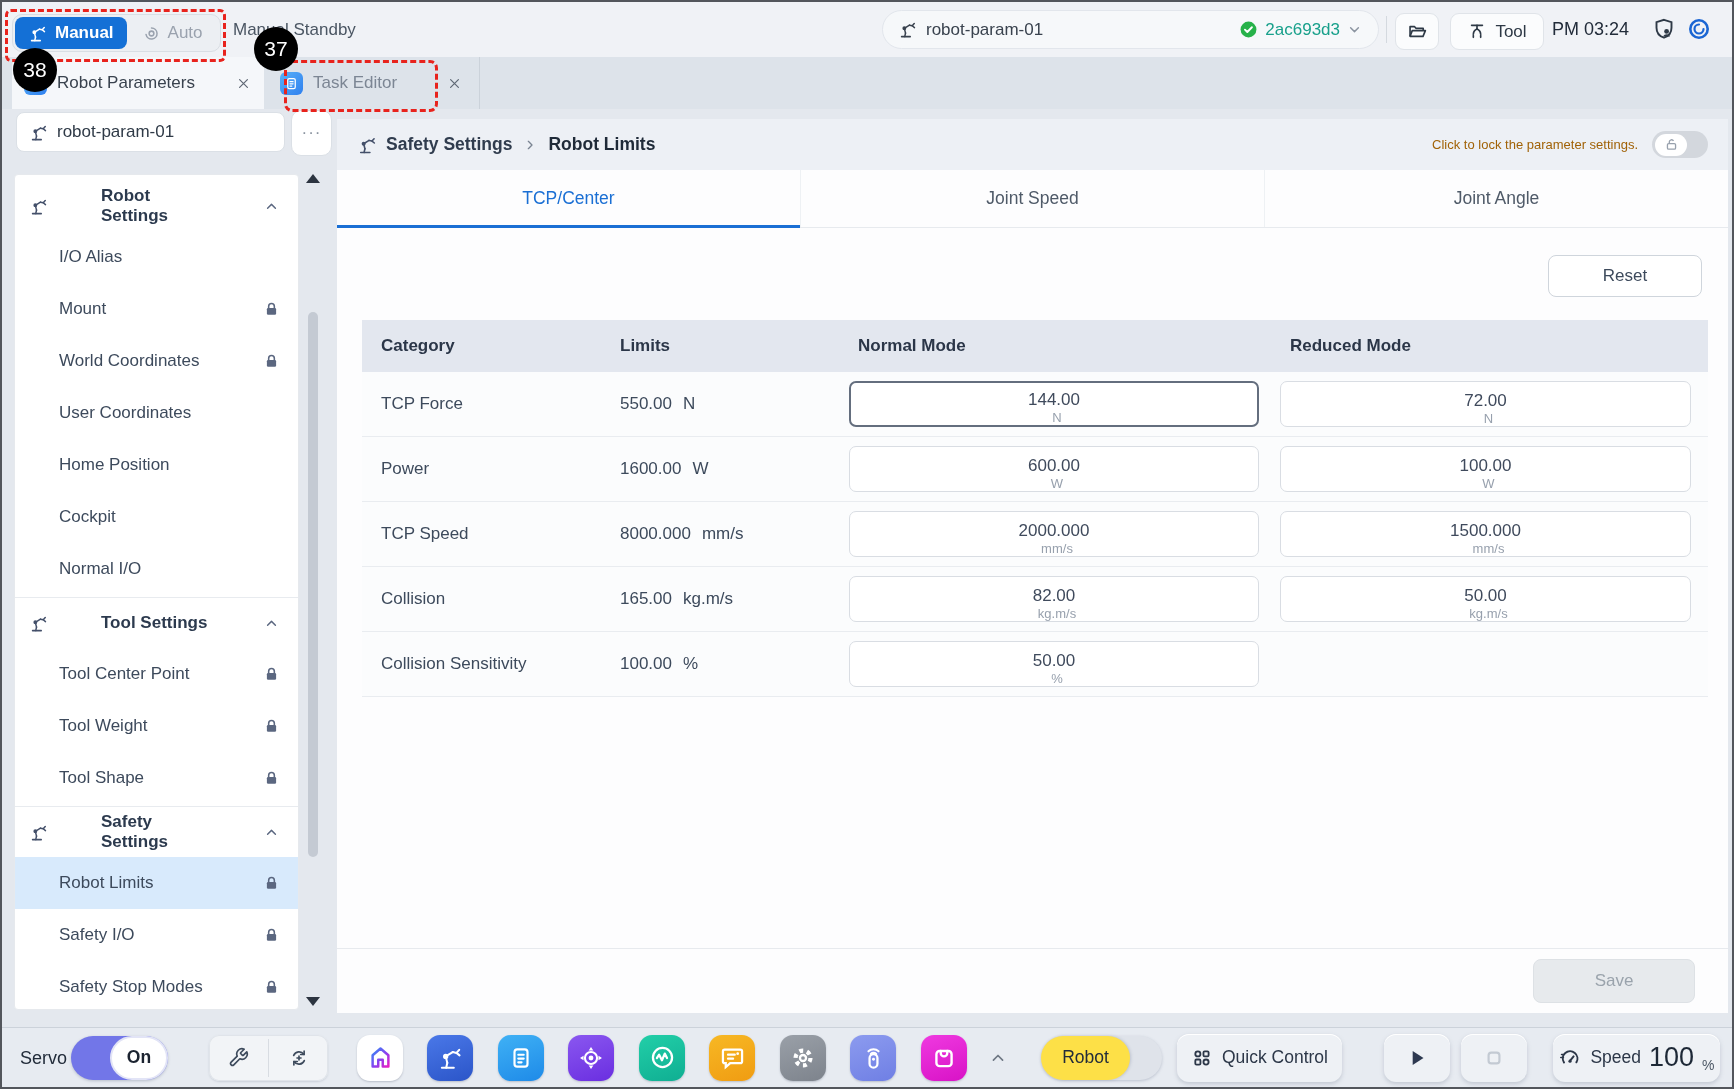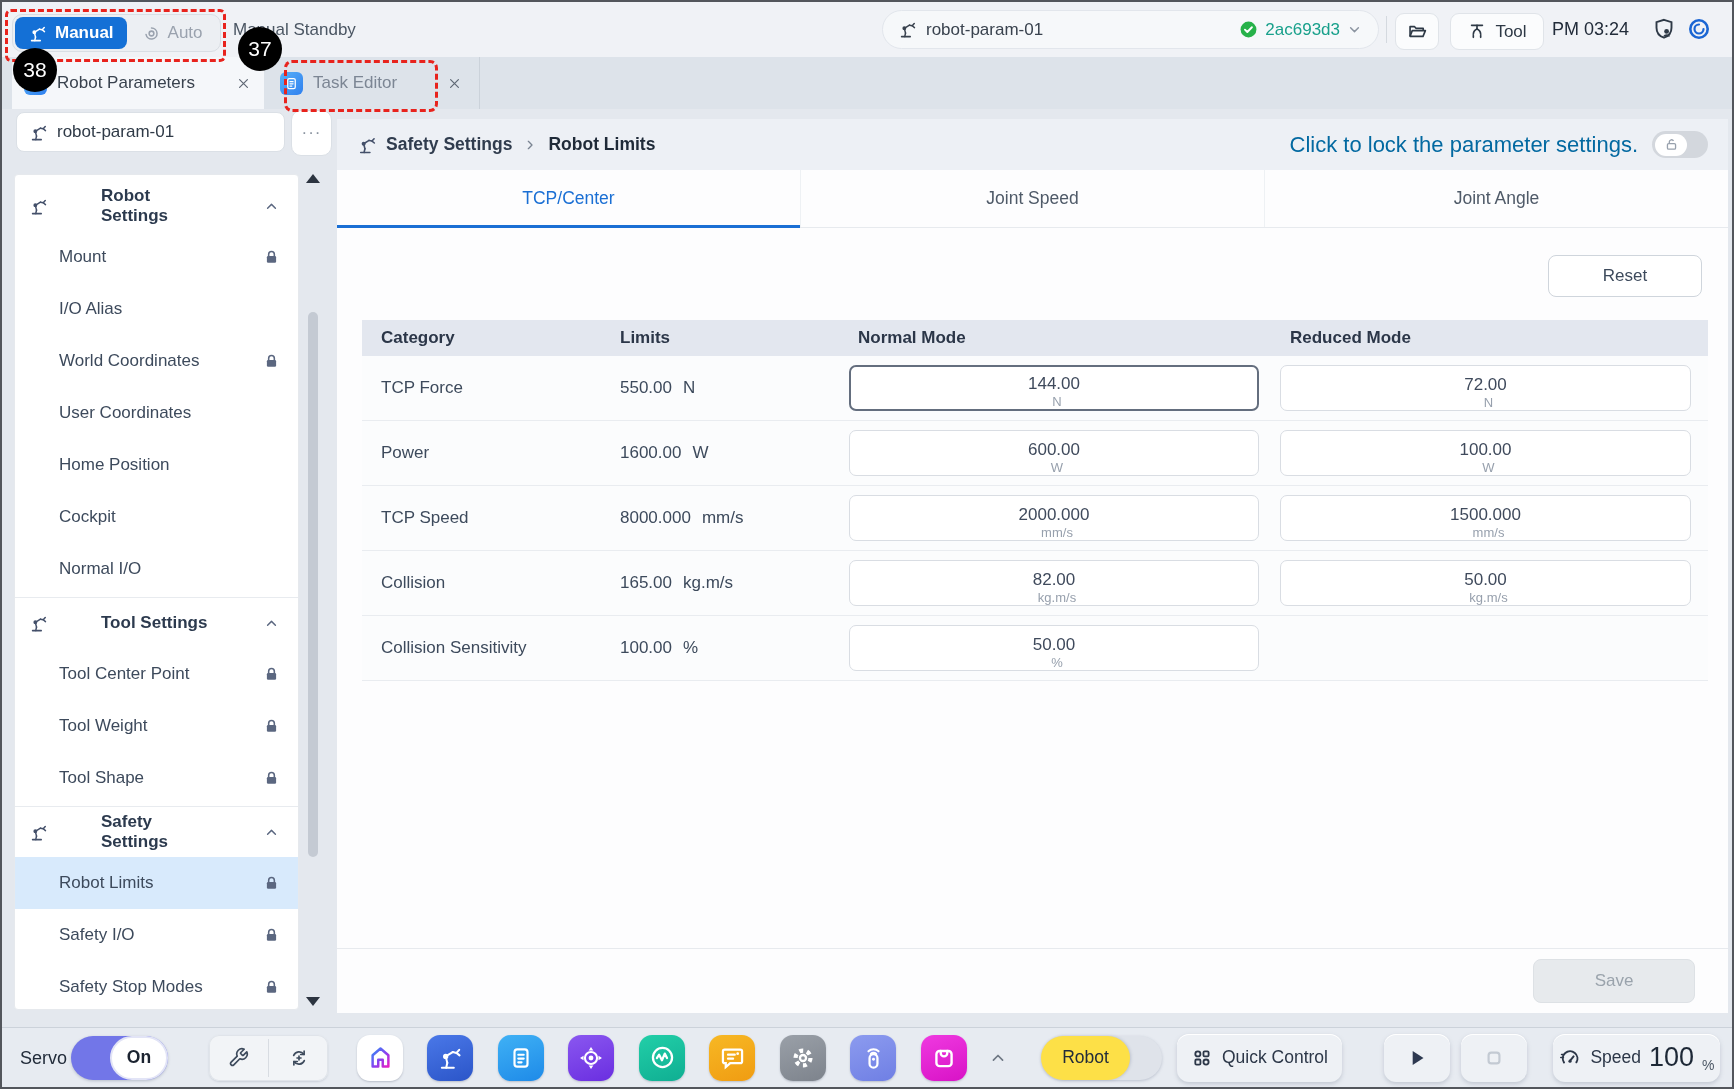--- a/index.html
+++ b/index.html
@@ -49,33 +49,33 @@
   .sb-thumb{position:absolute;left:306px;top:310px;width:10px;height:545px;background:#c4cad3;border-radius:5px;}
   .sb-up{position:absolute;left:304px;top:172px;width:0;height:0;border-left:7px solid transparent;border-right:7px solid transparent;border-bottom:9px solid #2c3440;}
   .sb-down{position:absolute;left:304px;top:995px;width:0;height:0;border-left:7px solid transparent;border-right:7px solid transparent;border-top:9px solid #2c3440;}
   
   .main{position:absolute;left:335px;top:117px;width:1391px;bottom:74px;}
   .crumbbar{position:absolute;left:0;top:0;right:0;height:51px;background:#edf0f5;display:flex;align-items:center;padding:0 20px;box-sizing:border-box;color:#303c4e;}
   .crumb-sec{font-weight:600;font-size:17.5px;margin-left:9px;}
   .crumb-sep{color:#7a8492;margin:0 10px;display:flex;}
   .crumb-page{font-weight:700;font-size:17.5px;color:#1f2a38;}
   .crumb-spacer{flex:1;}
-  .lock-hint{font-size:22px;color:#0369a1;}
+  .lock-hint{font-size:13px;color:#a16207;}
   .lock-toggle{width:56px;height:27px;background:#d3d7dd;border-radius:14px;margin-left:14px;position:relative;flex:none;}
   .lock-knob{position:absolute;left:3px;top:2.5px;width:32px;height:22px;background:#fff;border-radius:12px;display:flex;align-items:center;justify-content:center;color:#98a1ad;}
   .content{position:absolute;left:0;top:51px;right:0;bottom:0;background:#fdfdfe;}
   .ctabs{height:57px;display:flex;border-bottom:1px solid #e7eaee;}
   .ctab{flex:1;display:flex;align-items:center;justify-content:center;font-size:17.5px;color:#4f5a68;position:relative;border-left:1px solid #eef1f4;}
   .ctab:first-child{border-left:none;}
   .ctab.active{color:#1a6fd4;}
   .ctab.active::after{content:"";position:absolute;left:0;right:0;bottom:-1px;height:3px;background:#1a6fd4;}
   .reset-btn{position:absolute;top:85px;right:26px;width:152px;height:40px;background:#fff;border:1px solid #cfd5dc;border-radius:8px;font-size:17px;color:#3d4a5c;display:flex;align-items:center;justify-content:center;}
   .table{position:absolute;left:25px;top:150px;width:1346px;}
   .t-head,.t-row{display:grid;grid-template-columns:254px 233px 431px 1fr;align-items:center;}
-  .t-head{height:36px;background:#e3e7ef;font-weight:700;color:#2b3648;font-size:17px;}
+  .t-head{height:52px;background:#e3e7ef;font-weight:700;color:#2b3648;font-size:17px;}
   .th1,.c-cat{padding-left:19px;}
   .th2,.c-lim{padding-left:4px;}
   .th3{padding-left:9px;}
   .th4{padding-left:10px;}
   .t-row{height:64px;background:#fbfcfd;border-bottom:1px solid #e9ecf0;font-size:17px;color:#3d4a5c;}
   .c-lim .unit-l{margin-left:11px;}
   .inp{height:46px;background:#fff;border:1px solid #d9dde3;border-radius:7px;display:flex;align-items:center;justify-content:flex-end;padding:0 12px;box-sizing:border-box;flex-direction:column;}
   .c-norm .inp{margin-right:21px;}
   .c-red .inp{width:411px;}
   .inp.focused{border:2px solid #646e7e;}
@@ -112,21 +112,21 @@
   .speed-box{left:1551px;width:167px;height:48px;gap:8px;color:#2c3748;}
   .speed-lbl{font-size:17.5px;}
   .speed-val{font-size:27px;color:#1d2836;}
   .speed-unit{font-size:14px;color:#4c5866;align-self:flex-end;margin-bottom:9px;}
   
   .anno{position:absolute;border:3px dashed #e8231d;z-index:40;pointer-events:none;}
   .anno-a{left:3px;top:7px;width:215px;height:47px;border-radius:6px;}
   .anno-b{left:282px;top:58px;width:148px;height:46px;border-radius:8px;}
   .badge{position:absolute;width:44px;height:44px;border-radius:50%;background:#000;color:#fff;display:flex;align-items:center;justify-content:center;font-size:21px;z-index:50;}
   .badge38{left:11px;top:46px;}
-  .badge37{left:236px;top:25px;}
+  .badge37{left:252px;top:25px;}
 </style>
 </head>
 <body>
 
 <svg width="0" height="0" style="position:absolute" aria-hidden="true">
   <defs>
     <linearGradient id="ghome" x1="0" y1="0" x2="1" y2="1">
       <stop offset="0" stop-color="#2f8df5"></stop>
         <stop offset="0.55" stop-color="#8a3ff0"></stop>
         <stop offset="1" stop-color="#e91ec4"></stop>
@@ -392,32 +392,32 @@
 
       <span class="mi-chevron">
         <svg class="ic" width="17" height="17">
           <use href="#i-chevup"></use>
         </svg>
       </span>
     </div>
 
     <div class="menu-row">
 
+      <span class="mi-label">I/O Alias</span>
+
+    </div>
+
+    <div class="menu-row">
+
       <span class="mi-label">Mount</span>
       <span class="mi-lock">
         <svg class="ic" width="17" height="17">
           <use href="#i-lock"></use>
         </svg>
       </span>
-
-    </div>
-
-    <div class="menu-row">
-
-      <span class="mi-label">I/O Alias</span>
 
     </div>
 
     <div class="menu-row">
 
       <span class="mi-label">World Coordinates</span>
       <span class="mi-lock">
         <svg class="ic" width="17" height="17">
           <use href="#i-lock"></use>
         </svg>

